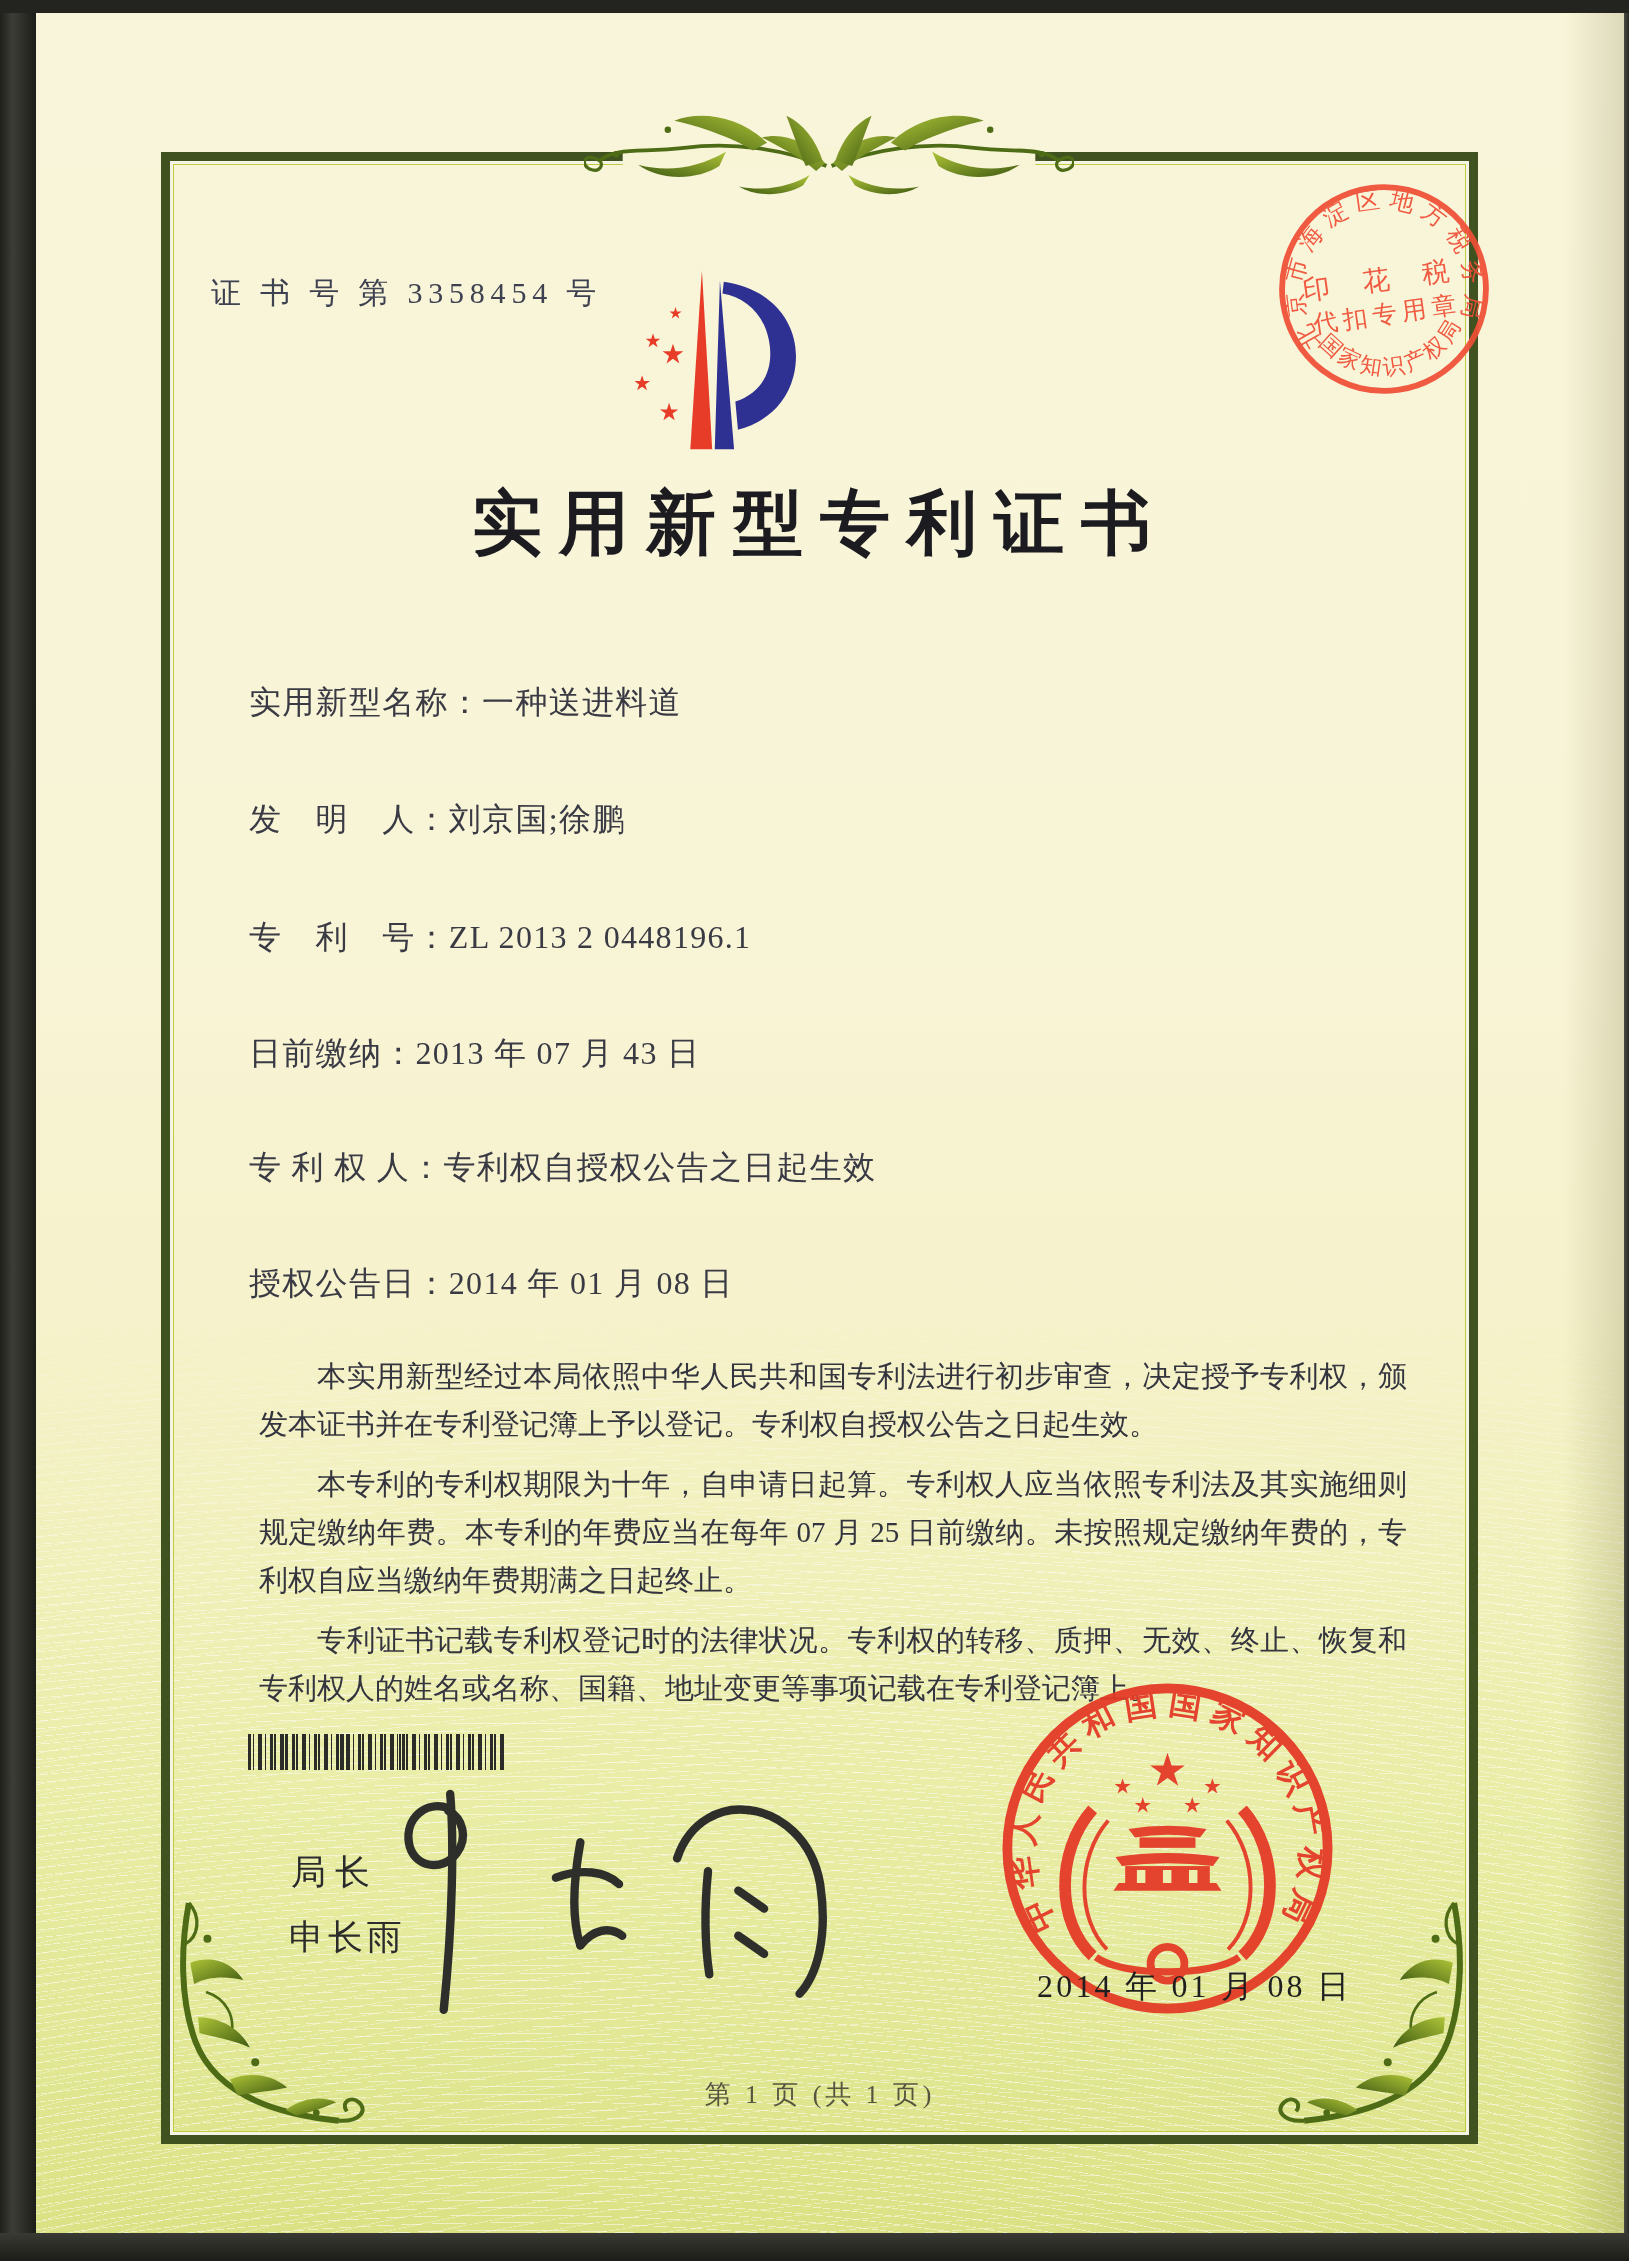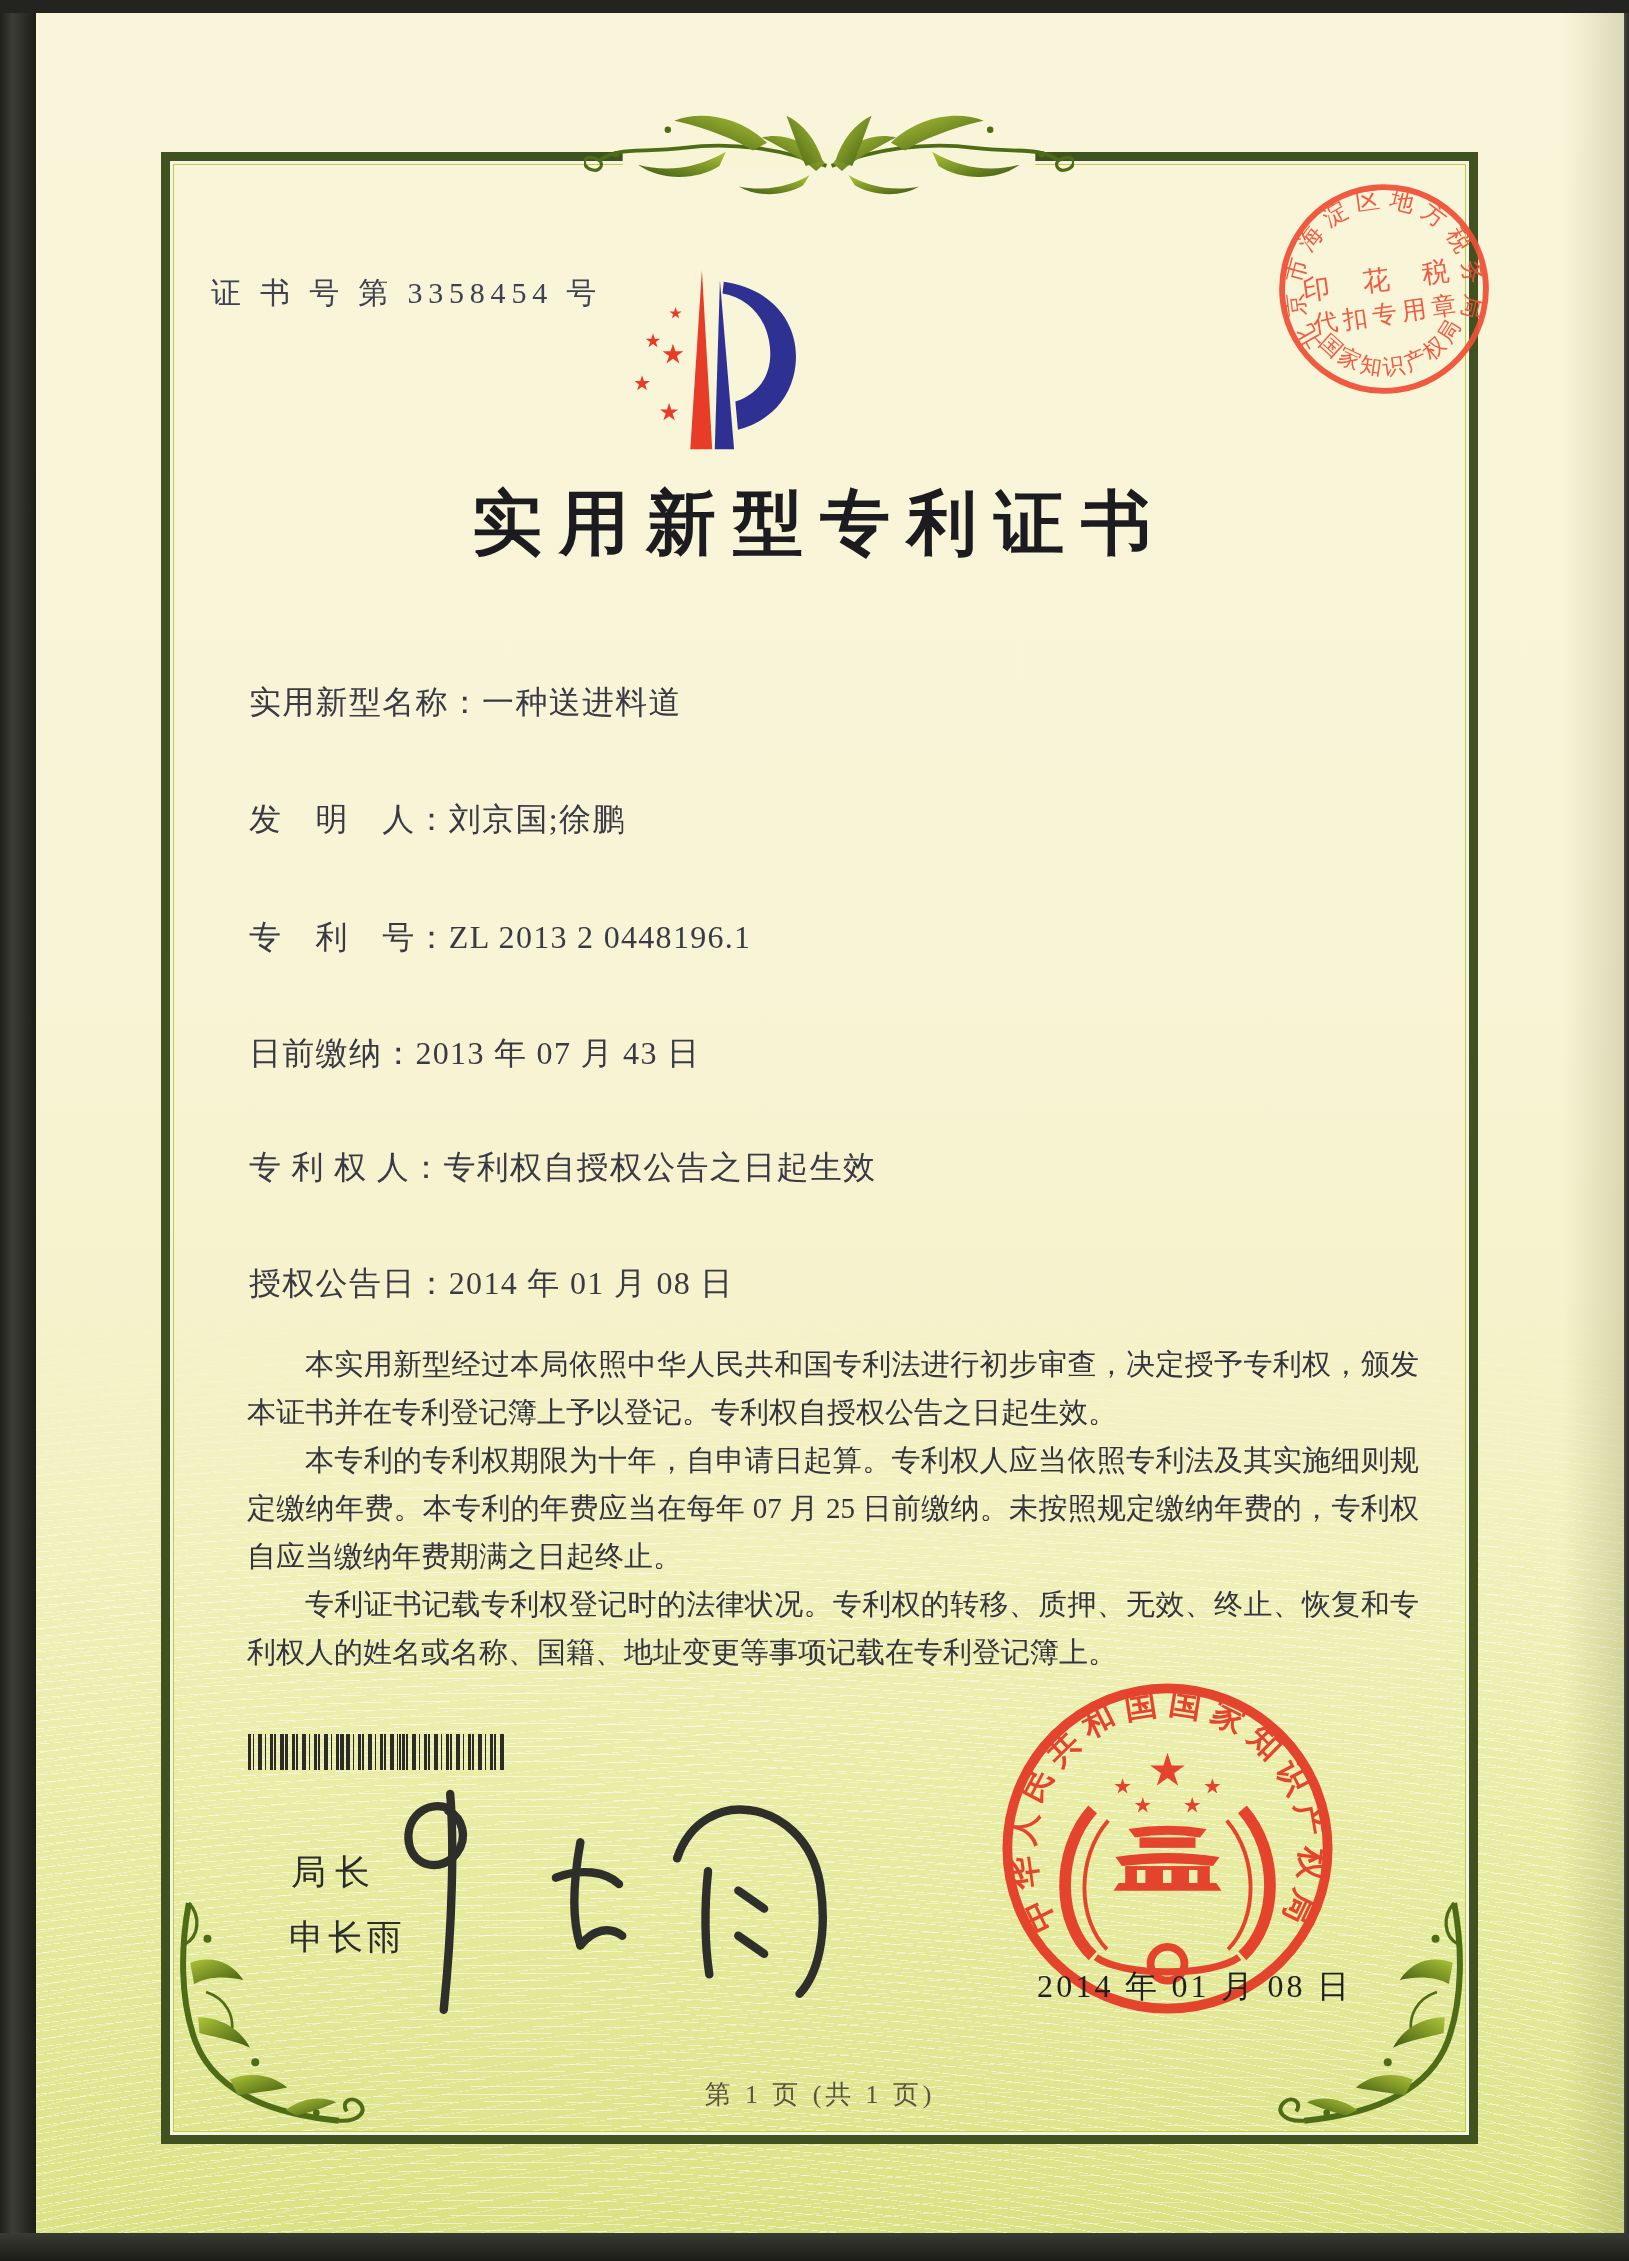--- a/index.html
+++ b/index.html
@@ -29,21 +29,21 @@
   .frame-inner{width:100%;height:100%;border:1.9px solid #bcce3e;}
   
   .abs{position:absolute;white-space:nowrap;}
   .cert-number{left:211px;top:273px;font-size:30px;letter-spacing:5.8px;color:#3e4150;}
   .title{left:820px;top:477px;transform:translateX(-50%);font-size:70px;font-weight:bold;
      letter-spacing:17px;color:#1b1b20;}
   .field{left:249px;font-size:32px;color:#3a3a44;letter-spacing:1.3px;}
   .f0{top:681px}.f1{top:798px}.f2{top:916px}.f3{top:1032px}.f4{top:1146px}.f5{top:1262px}
   .body-text{position:absolute;left:247px;top:1340px;width:1172px;font-size:29px;line-height:48px;
      text-align:justify;color:#34343e;}
-  .body-text p{margin:0;text-indent:2em;}
+  .body-text p{margin:12px;text-indent:2em;}
   .barcode{position:absolute;left:248px;top:1734px;width:259px;height:36px;
      background:
       repeating-linear-gradient(90deg, transparent 0 37px, #2b2b27 37px 39px, transparent 39px 57px),
       repeating-linear-gradient(90deg, #2b2b27 0 2.6px, transparent 2.6px 4.5px, #2b2b27 4.5px 5.8px, transparent 5.8px 9.7px, #2b2b27 9.7px 14px, transparent 14px 17px, #2b2b27 17px 18px, transparent 18px 22px);}
   .signer-title{left:291px;top:1849px;font-size:35px;letter-spacing:9px;color:#2b2b2b;}
   .signer-name{left:289px;top:1914px;font-size:35px;letter-spacing:3.9px;color:#2b2b2b;}
   .date-stamp{left:1037px;top:1965px;font-size:32px;letter-spacing:3.2px;color:#1f1f1f;z-index:9;}
   .footer{left:820px;top:2077px;transform:translateX(-50%);font-size:26px;letter-spacing:3.9px;color:#55553f;}
   .sr{position:absolute;width:0.6px;height:0.6px;overflow:hidden;opacity:0;}
   svg{display:block;}

